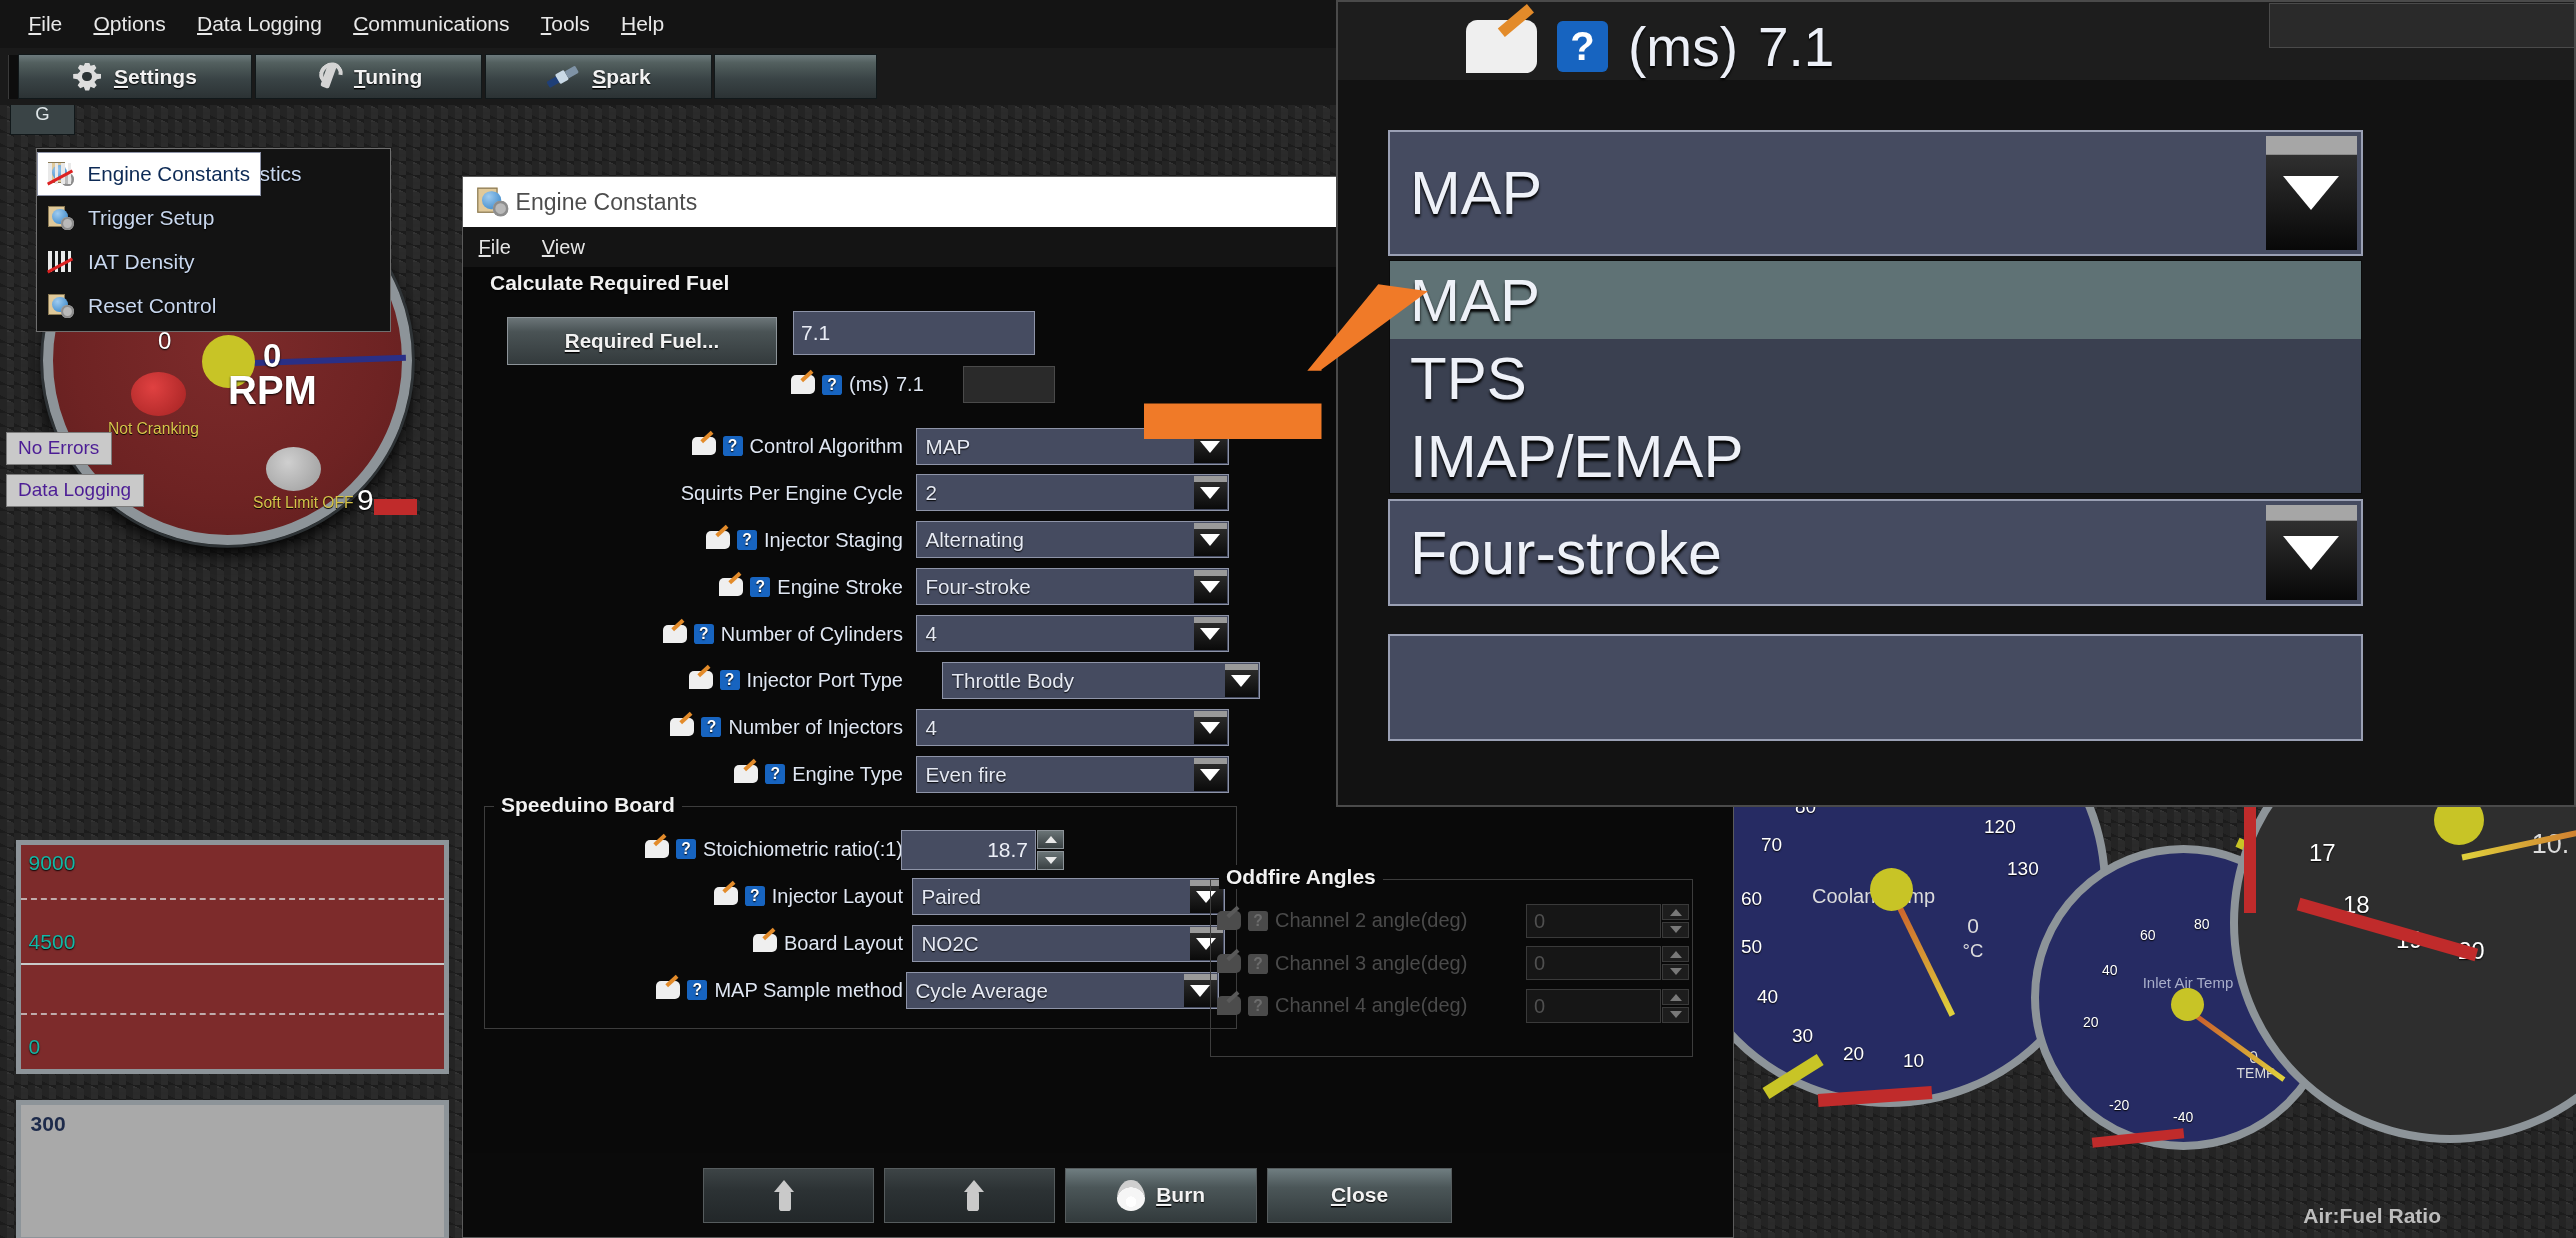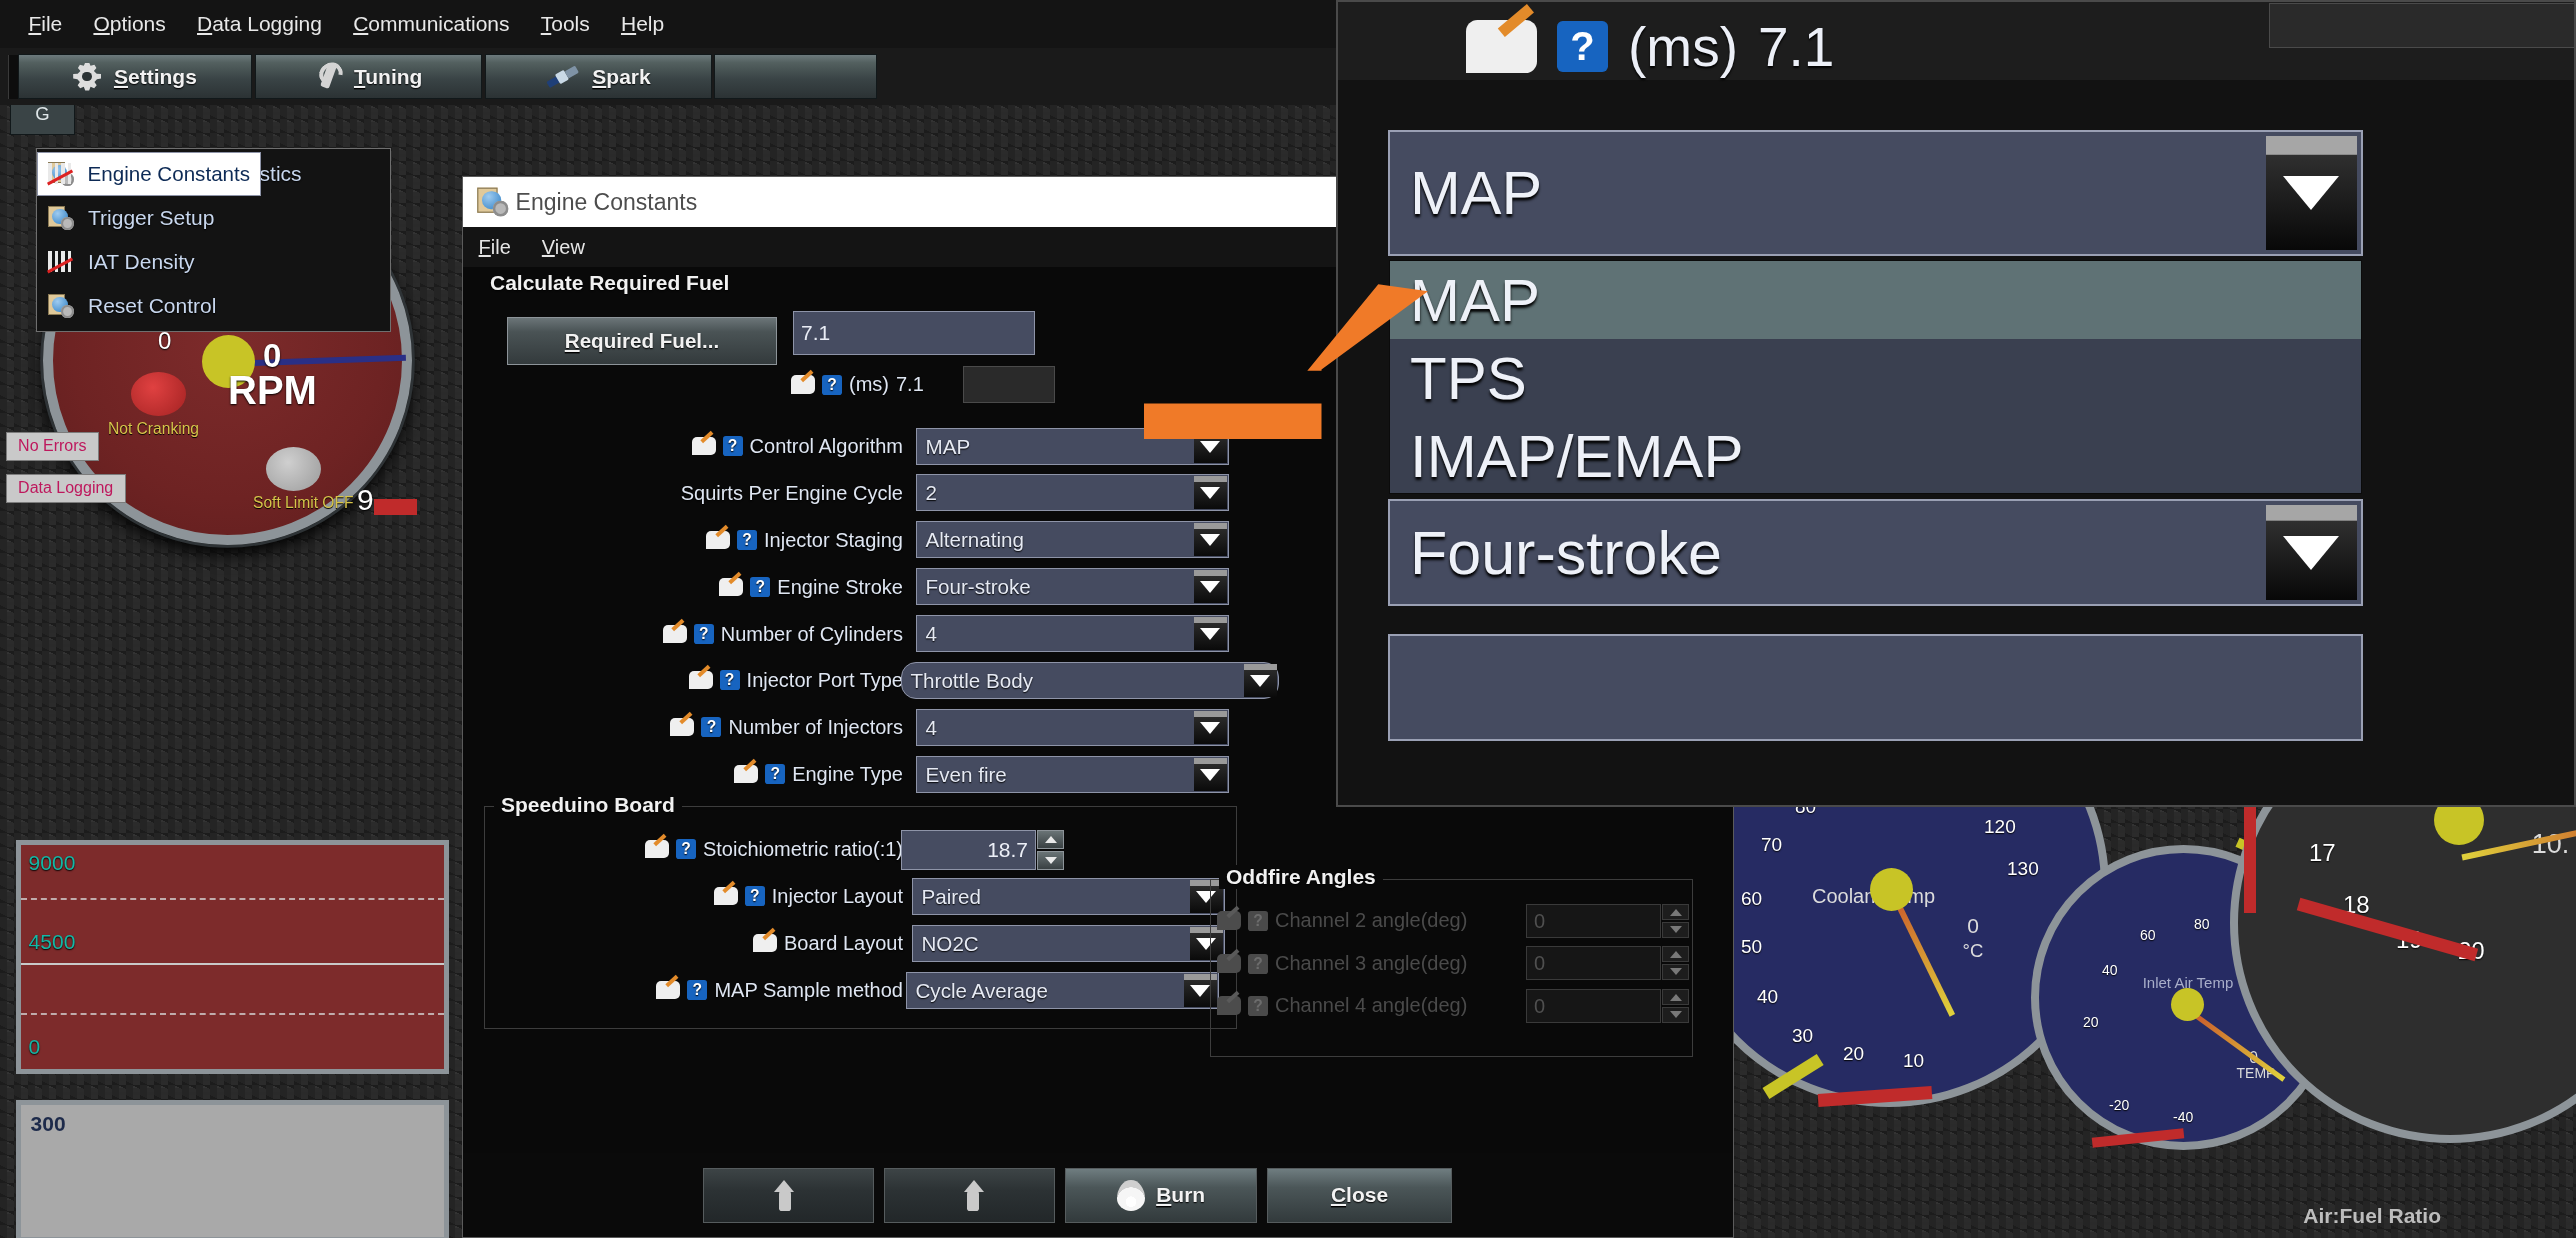--- a/index.html
+++ b/index.html
@@ -97,22 +97,22 @@
   .lamplbl{position:absolute;color:#d7c44a;font-size:15.6px;text-shadow:0 0.7px 0.7px #000;white-space:nowrap;}
 
   
   #chartrpm{position:absolute;left:15.6px;top:735px;width:433px;height:234px;
      background:#7d2b2b;border:5.7px solid #8d9499;}
   #chartrpm .lbl{position:absolute;left:8px;color:#14b8a6;font-size:21px;font-weight:normal;text-shadow:0 1.4px 1.4px #000;}
   #chartrpm .dash{position:absolute;left:0;right:0;border-top:2.8px dashed #d7d7d7;opacity:.75;}
   #chartrpm .solid{position:absolute;left:0;right:0;border-top:2.1px solid #c9c9c9;}
   #chart2{position:absolute;left:15.6px;top:995px;width:433px;height:142px;background:#a9a9a9;border:5.7px solid #8d9499;}
   #chart2 .lbl{position:absolute;left:10px;top:7px;color:#1d2a4a;font-size:21px;font-weight:bold;}
-  .statusbtn{position:absolute;background:#c9c9c9;border:1.4px solid #7c7c7c;color:#be185d;
-    font-size:16px;padding:4.3px 11.4px;}
+  .statusbtn{position:absolute;background:#c9c9c9;border:1.4px solid #7c7c7c;color:#4c1d95;
+    font-size:19px;padding:4.3px 11.4px;}
 
   
   #dialog{position:absolute;left:462px;top:176px;width:1272px;height:1062px;
     background:#0a0a0a;border:1.4px solid #5b5b5b;z-index:20;}
   #dlgtitle{height:50px;background:#fff;display:flex;align-items:center;gap:12.8px;padding-left:12.8px;}
   #dlgtitle .t{color:#4d4d4d;font-size:23px;}
   #dlgmenu{height:40px;background:#141414;display:flex;align-items:center;gap:31px;padding-left:15.6px;}
   #dlgmenu .mi{color:#e6e6e6;font-size:20px;}
   #dlgmenu .mi u{text-decoration:underline;}
   #dlgbody{position:relative;height:924px;background:#090909;}
@@ -516,21 +516,21 @@
       </div>
 
       <div class="rowlabel" style="left:14px;top:396px;width:426px;height:34px;">
         <span class="ico-note">
             <span class="bub"></span>
             <span class="pen"></span>
           </span>
         <span class="ico-help">?</span>
         <span>Injector Port Type</span>
       </div>
-      <div class="sel" style="left:438px;top:395px;width:378px;height:37px;border-radius:15px;">
+      <div class="sel" style="left:479px;top:395px;width:318px;height:37px;">
         <span>Throttle Body</span>
         <span class="arrow">
             <i class="chev"></i>
           </span>
       </div>
 
       <div class="rowlabel" style="left:14px;top:443px;width:426px;height:34px;">
         <span class="ico-note">
             <span class="bub"></span>
             <span class="pen"></span>

